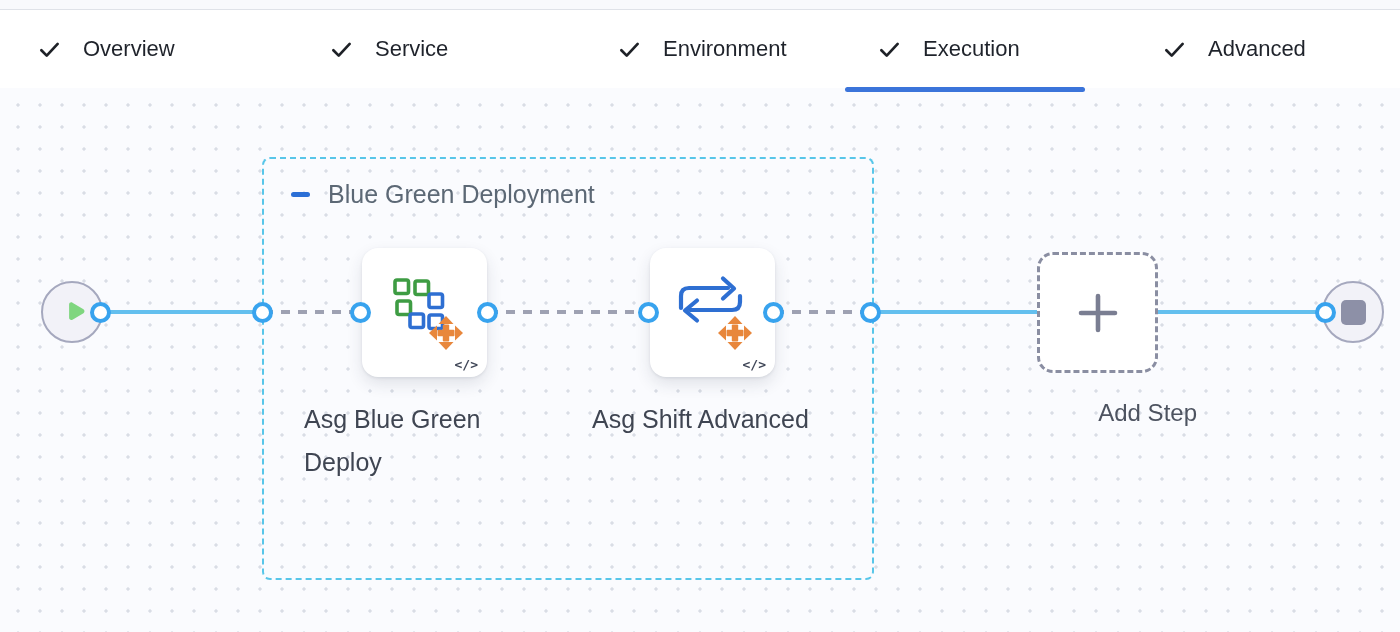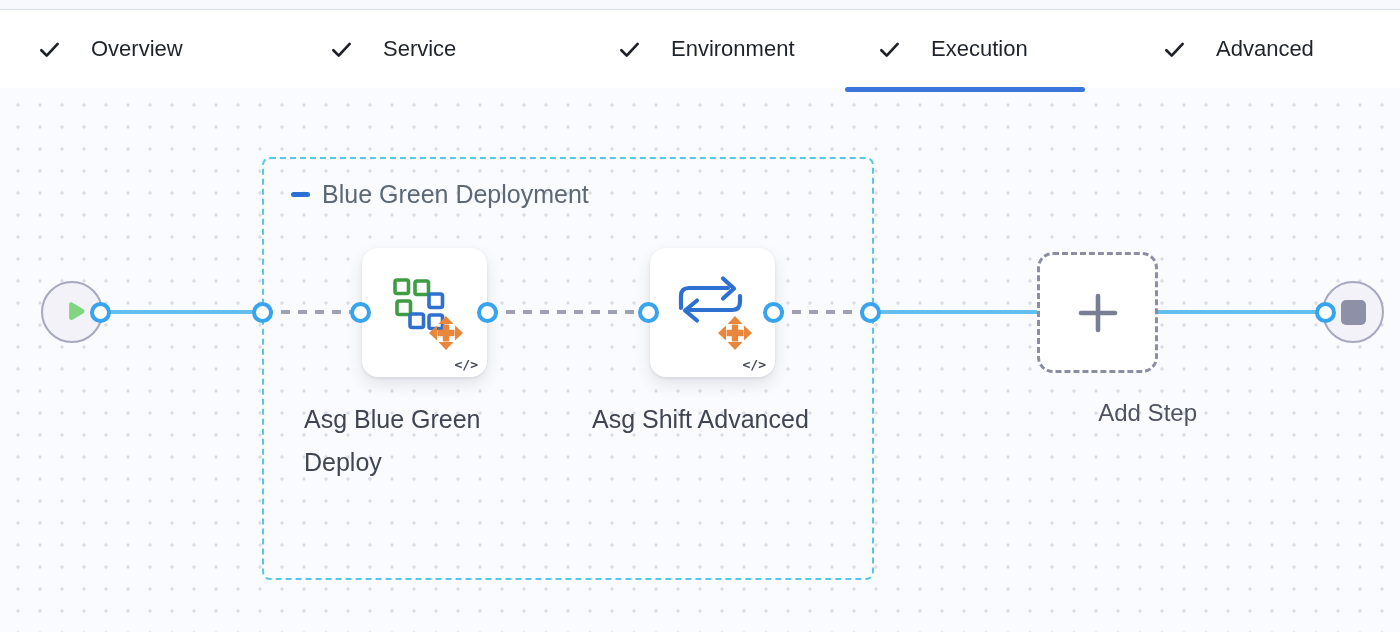--- a/index.html
+++ b/index.html
@@ -9,21 +9,21 @@
     background:#FAFBFE;
   }
   .app{position:relative;width:1400px;height:632px;}
 
   
   .top-strip{height:9px;background:#F8F9FC;border-bottom:1px solid #DFE2E8;}
   .tabbar{
     position:relative;height:78px;background:#FFFFFF;z-index:10;
   }
   .tab{
-    position:absolute;top:0;height:78px;display:flex;align-items:center;gap:30px;
+    position:absolute;top:0;height:78px;display:flex;align-items:center;gap:22px;
     cursor:pointer;color:#1F232B;font-size:22px;font-weight:500;
   }
   .tab.active{font-weight:400;}
   .tab .chk{display:flex;align-items:center;}
   .tab-underline{
     position:absolute;left:845px;bottom:-4px;width:240px;height:5px;
     border-radius:3px;background:#3B74DA;
   }
 
   
@@ -32,21 +32,21 @@
     background-color:#FAFBFE;
     background-image:radial-gradient(circle,#D9DDE5 1.5px,transparent 1.7px);
     background-size:22px 22px;background-position:7px 6px;
   }
 
   
   .group-box{
     position:absolute;left:262px;top:69px;width:608px;height:419px;
     border:2px dashed #58C6E9;border-radius:8px;z-index:1;
   }
-  .group-head{position:absolute;left:27px;top:21px;display:flex;align-items:center;gap:12px;}
+  .group-head{position:absolute;left:27px;top:21px;display:flex;align-items:center;gap:18px;}
   .minus-ic{width:19px;height:5px;border-radius:2.5px;background:#2B6FD6;cursor:pointer;}
   .group-title{font-size:25px;color:#5C6875;white-space:nowrap;cursor:pointer;}
 
   
   .line{position:absolute;top:222px;height:4px;z-index:2;border-radius:2px;}
   .line.solid{background:#63BFEE;}
   .line.dashed{background:repeating-linear-gradient(90deg,#9EA1B2 0 9px,transparent 9px 17px);}
 
   
   .port{

